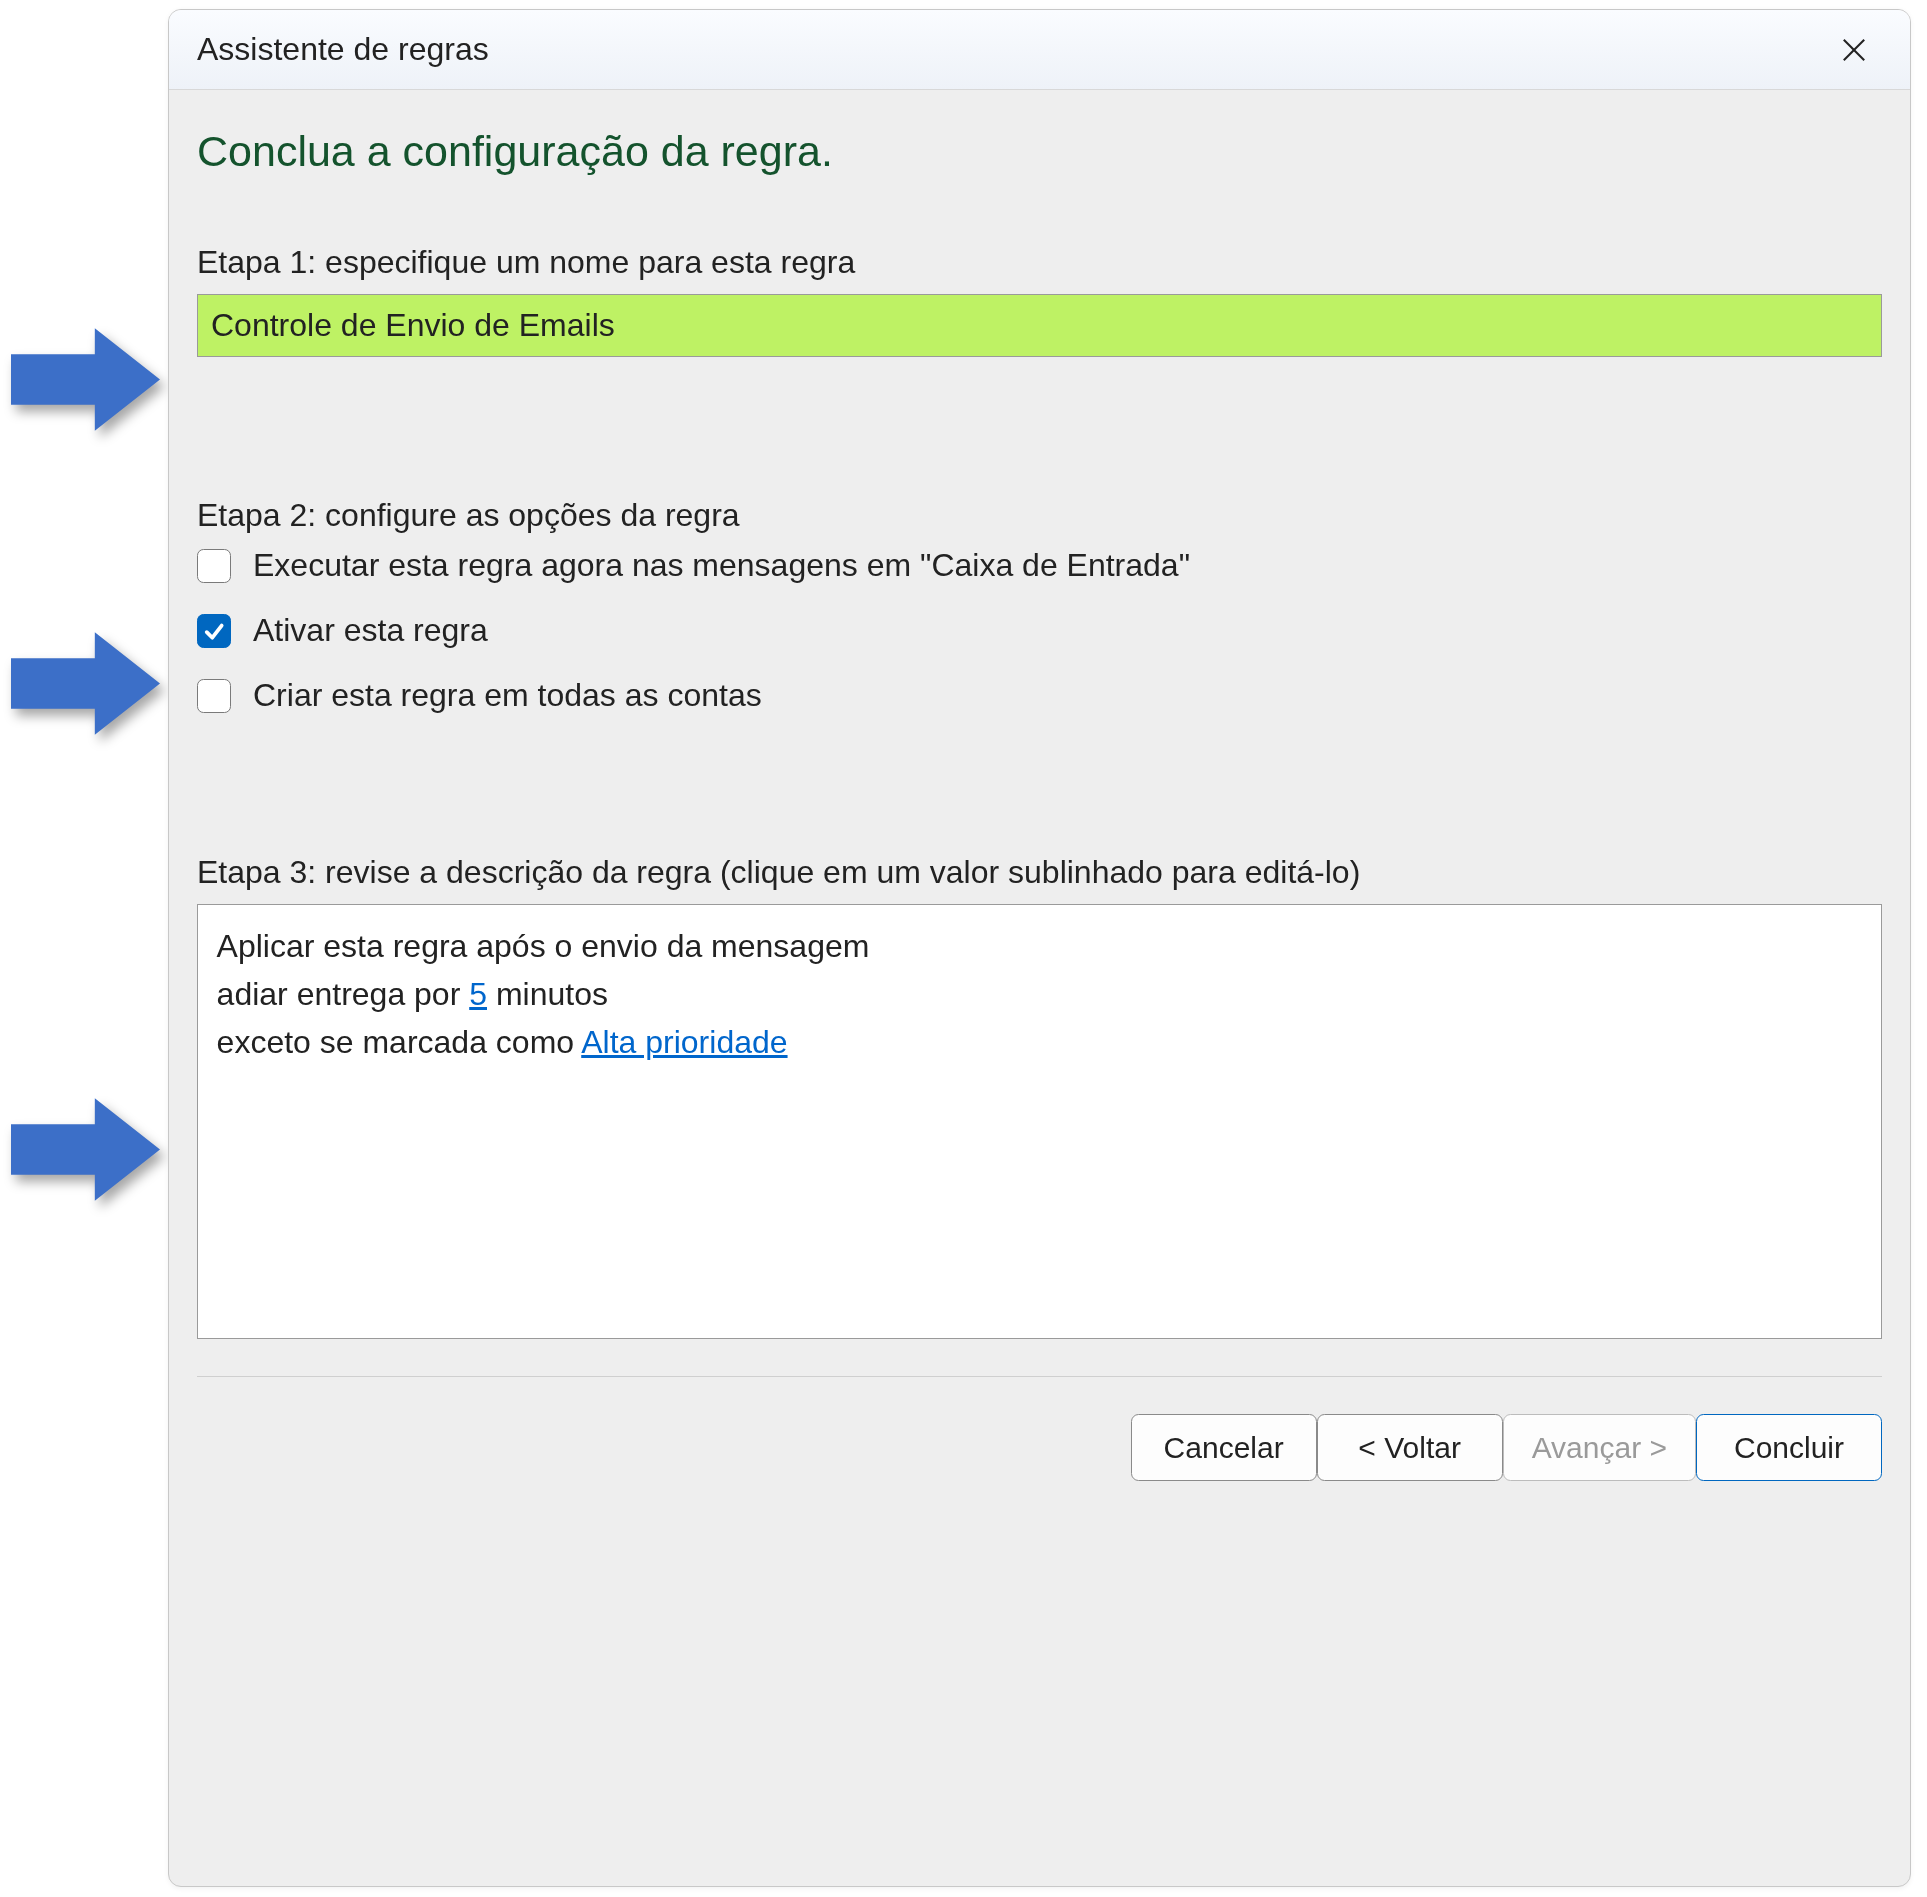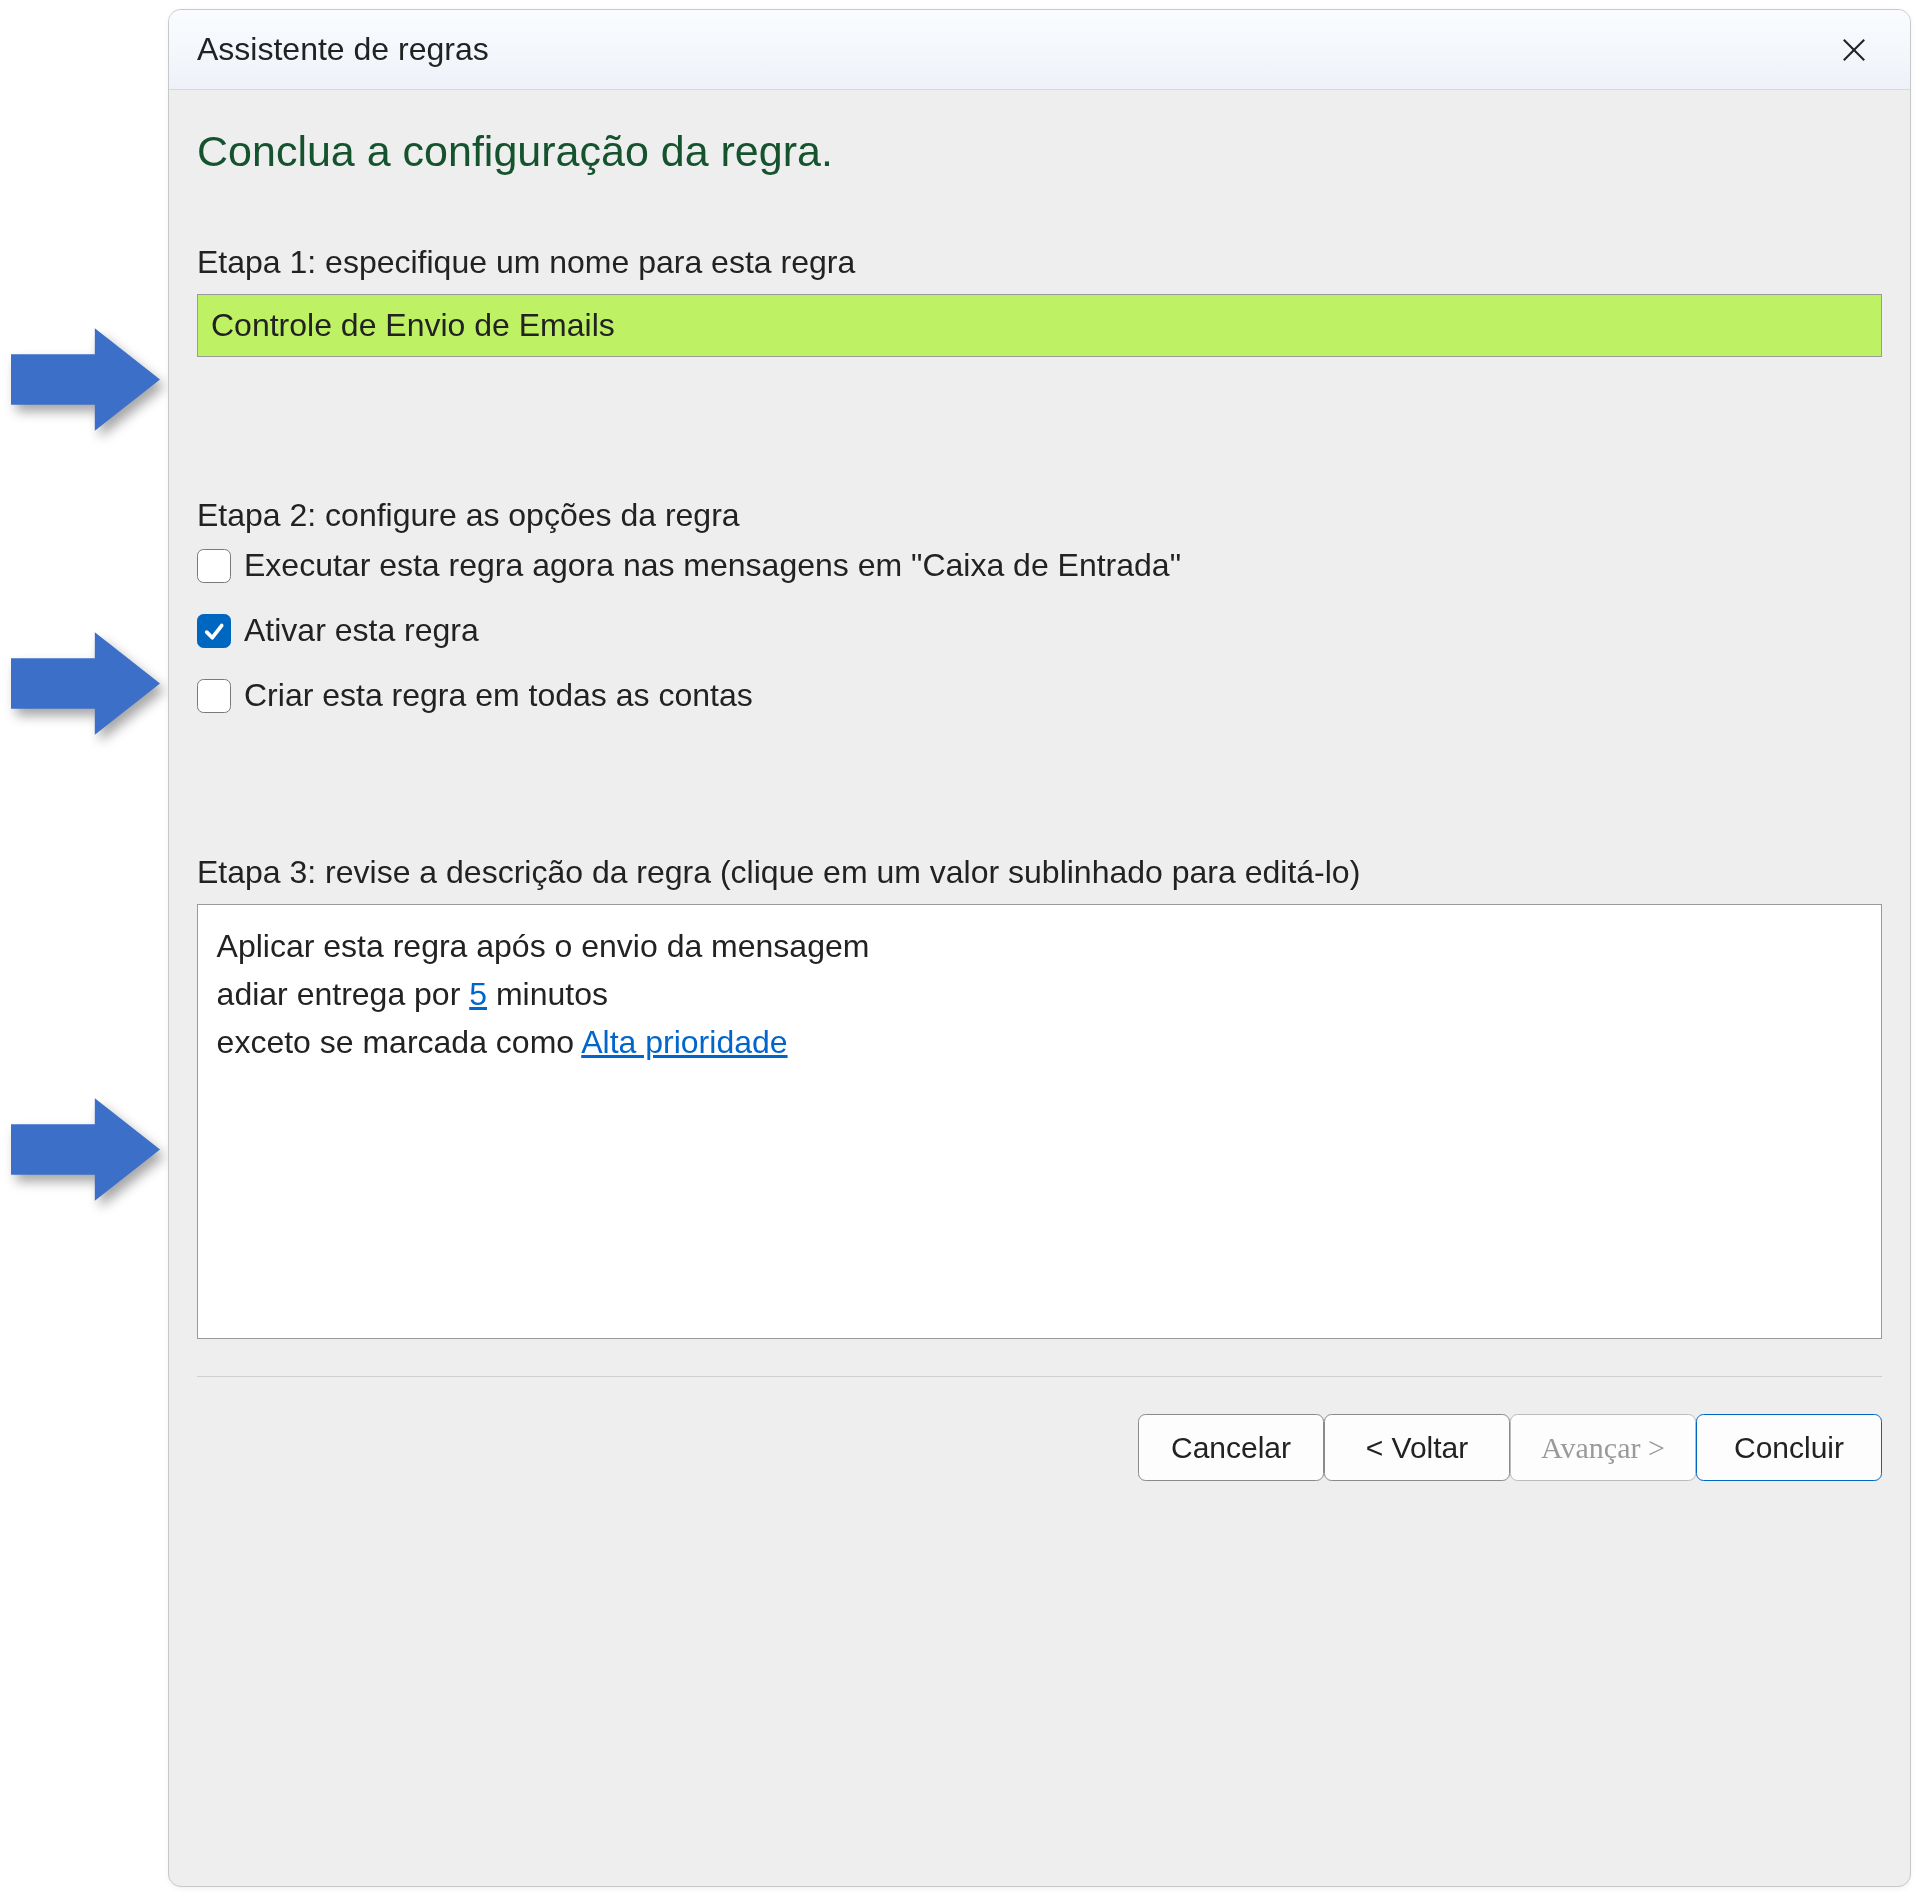--- a/index.html
+++ b/index.html
@@ -71,21 +71,21 @@
     padding: 0 13px;
     color: #222;
     outline: none;
   }
   .section-gap { height: 140px; }
   .section-gap2 { height: 112px; }
 
   .checkbox-row {
     display: flex;
     align-items: center;
-    gap: 13px;
+    gap: 22px;
     margin: 13px 0 28px 0;
     font-size: 32px;
     color: #222;
   }
   .cbox {
     width: 34px;
     height: 34px;
     border: 1.9px solid #7a7a7a;
     border-radius: 6.5px;
     background: #fff;
@@ -139,21 +139,20 @@
     display: flex;
     align-items: center;
     justify-content: center;
     padding: 0 28px;
     cursor: pointer;
   }
   .btn.disabled {
     color: #9a9a9a;
     border-color: #bcbcbc;
     cursor: default;
-    font-family: Liberation Serif, serif;
   }
   .btn.primary {
     border: 1.9px solid #0067c0;
   }
 
   
   .arrow {
     position: absolute;
     width: 149px;
     height: 103px;

